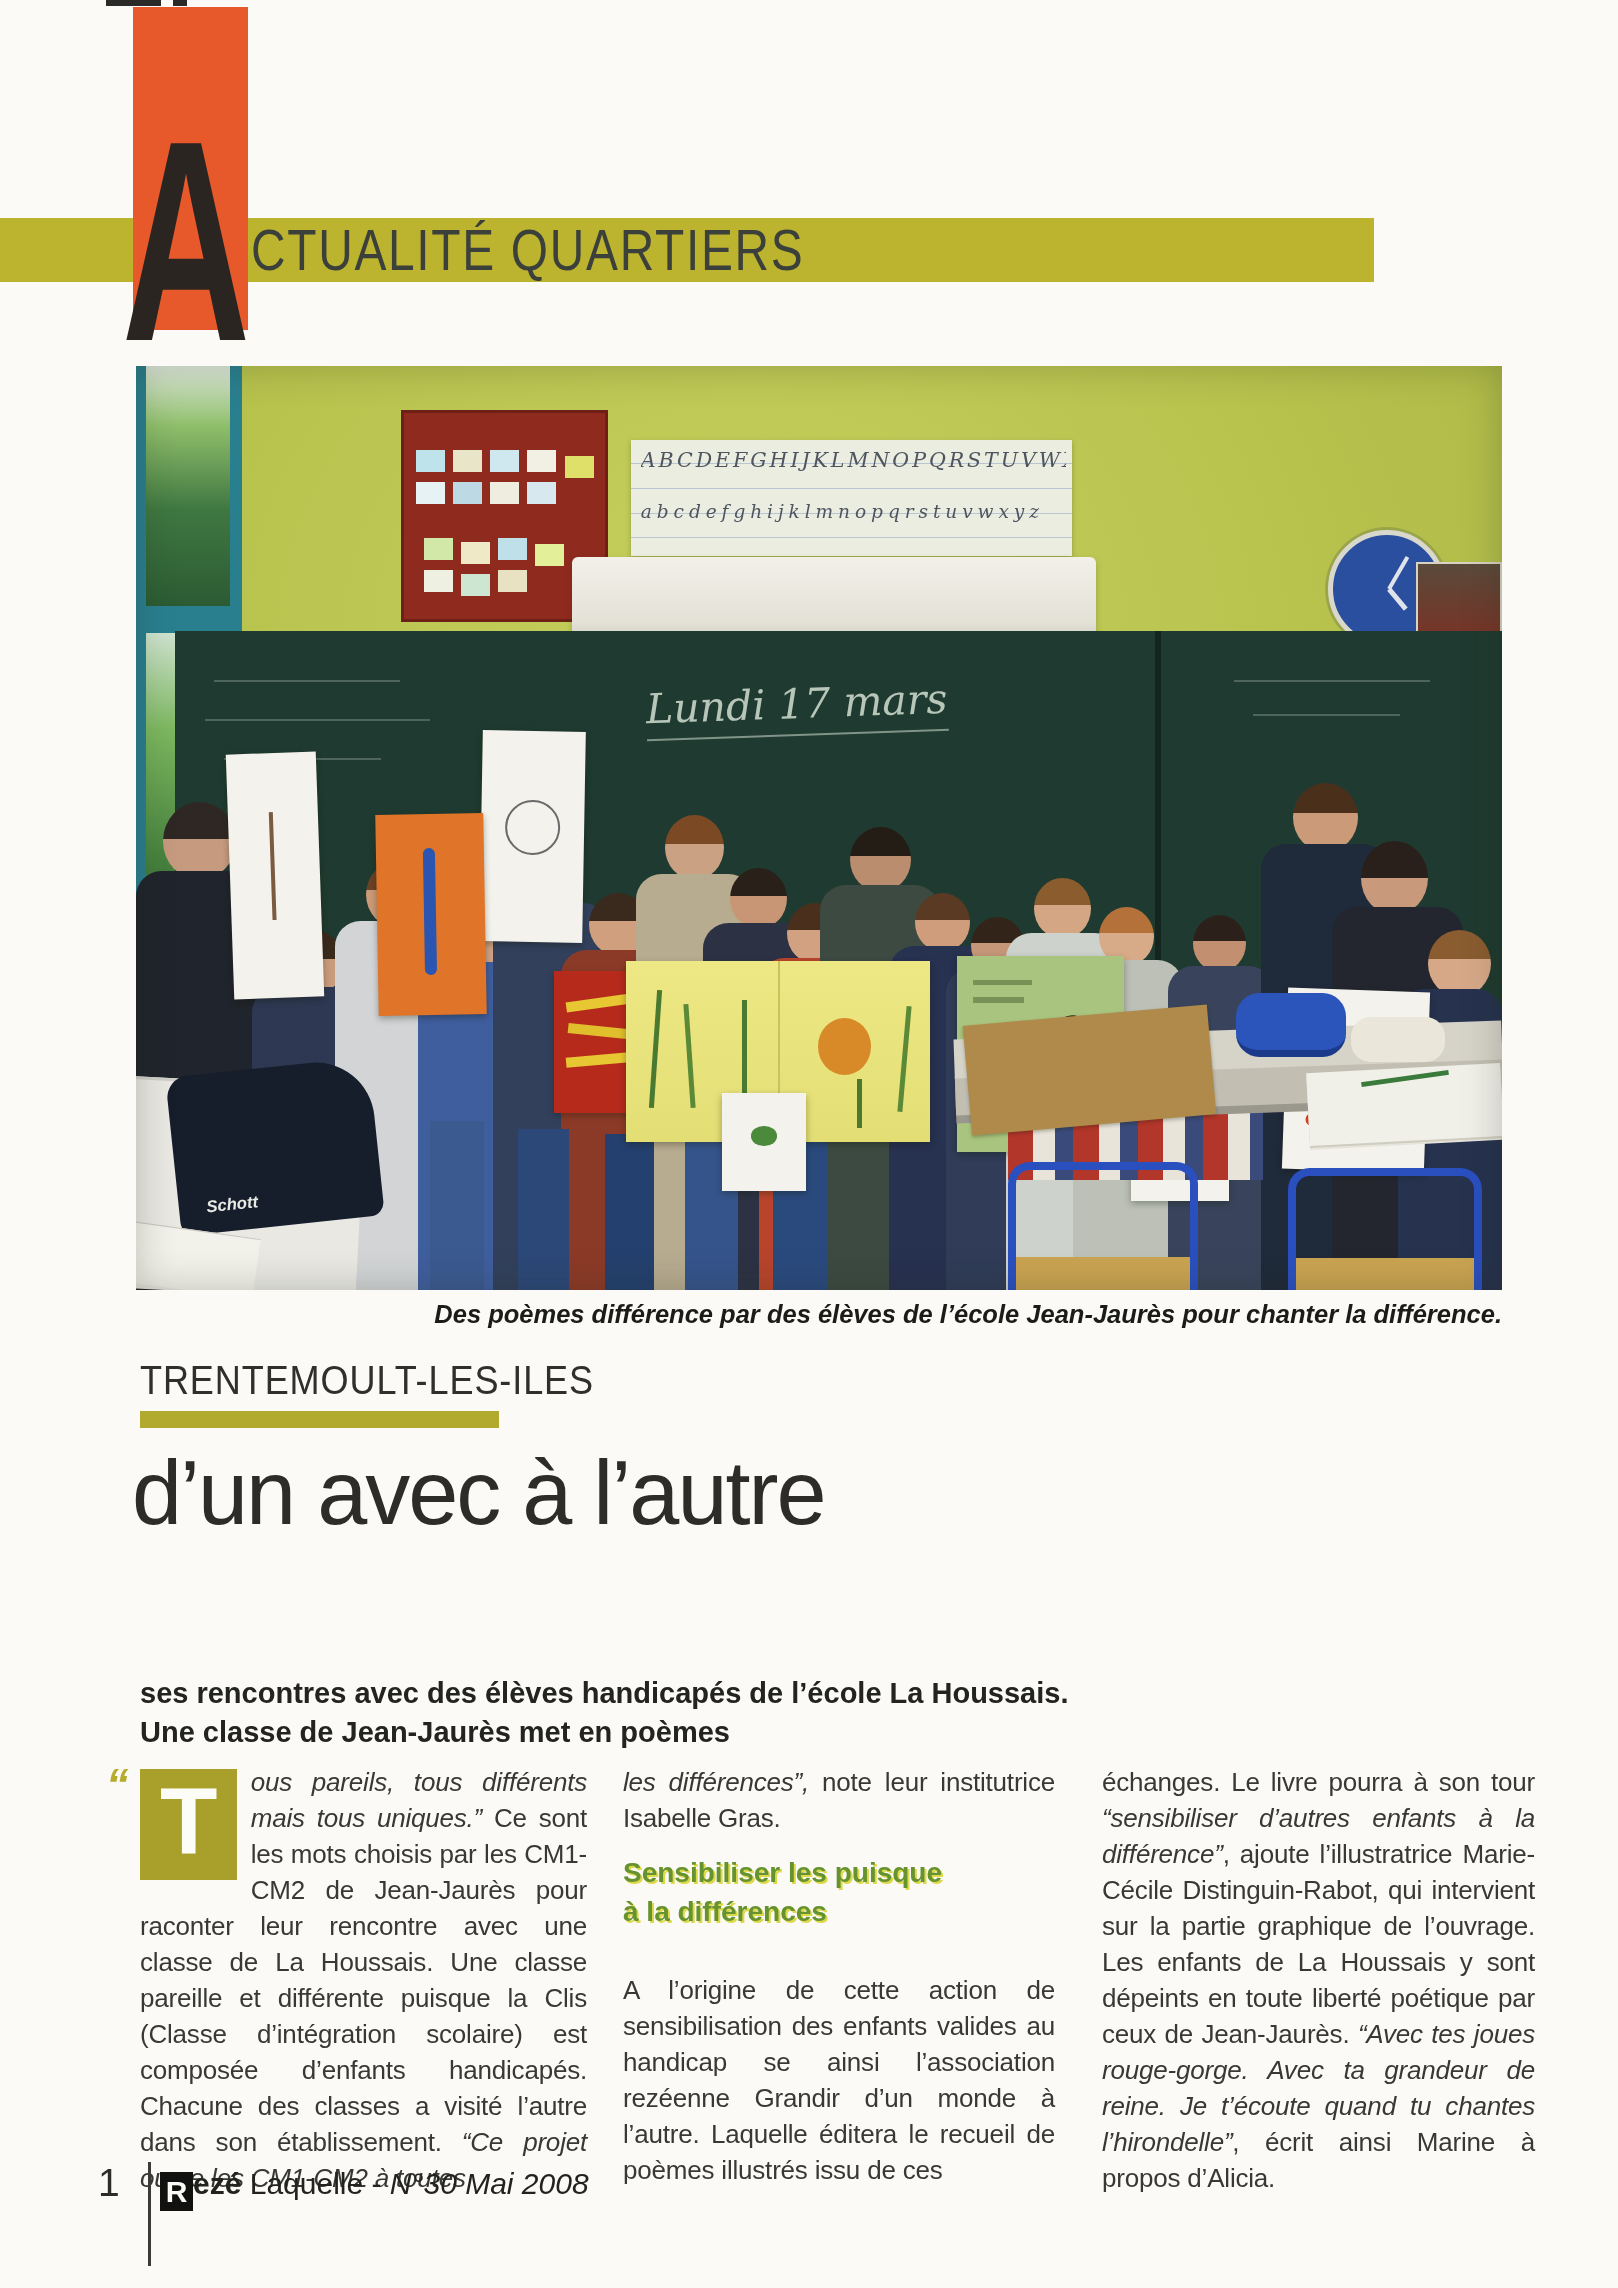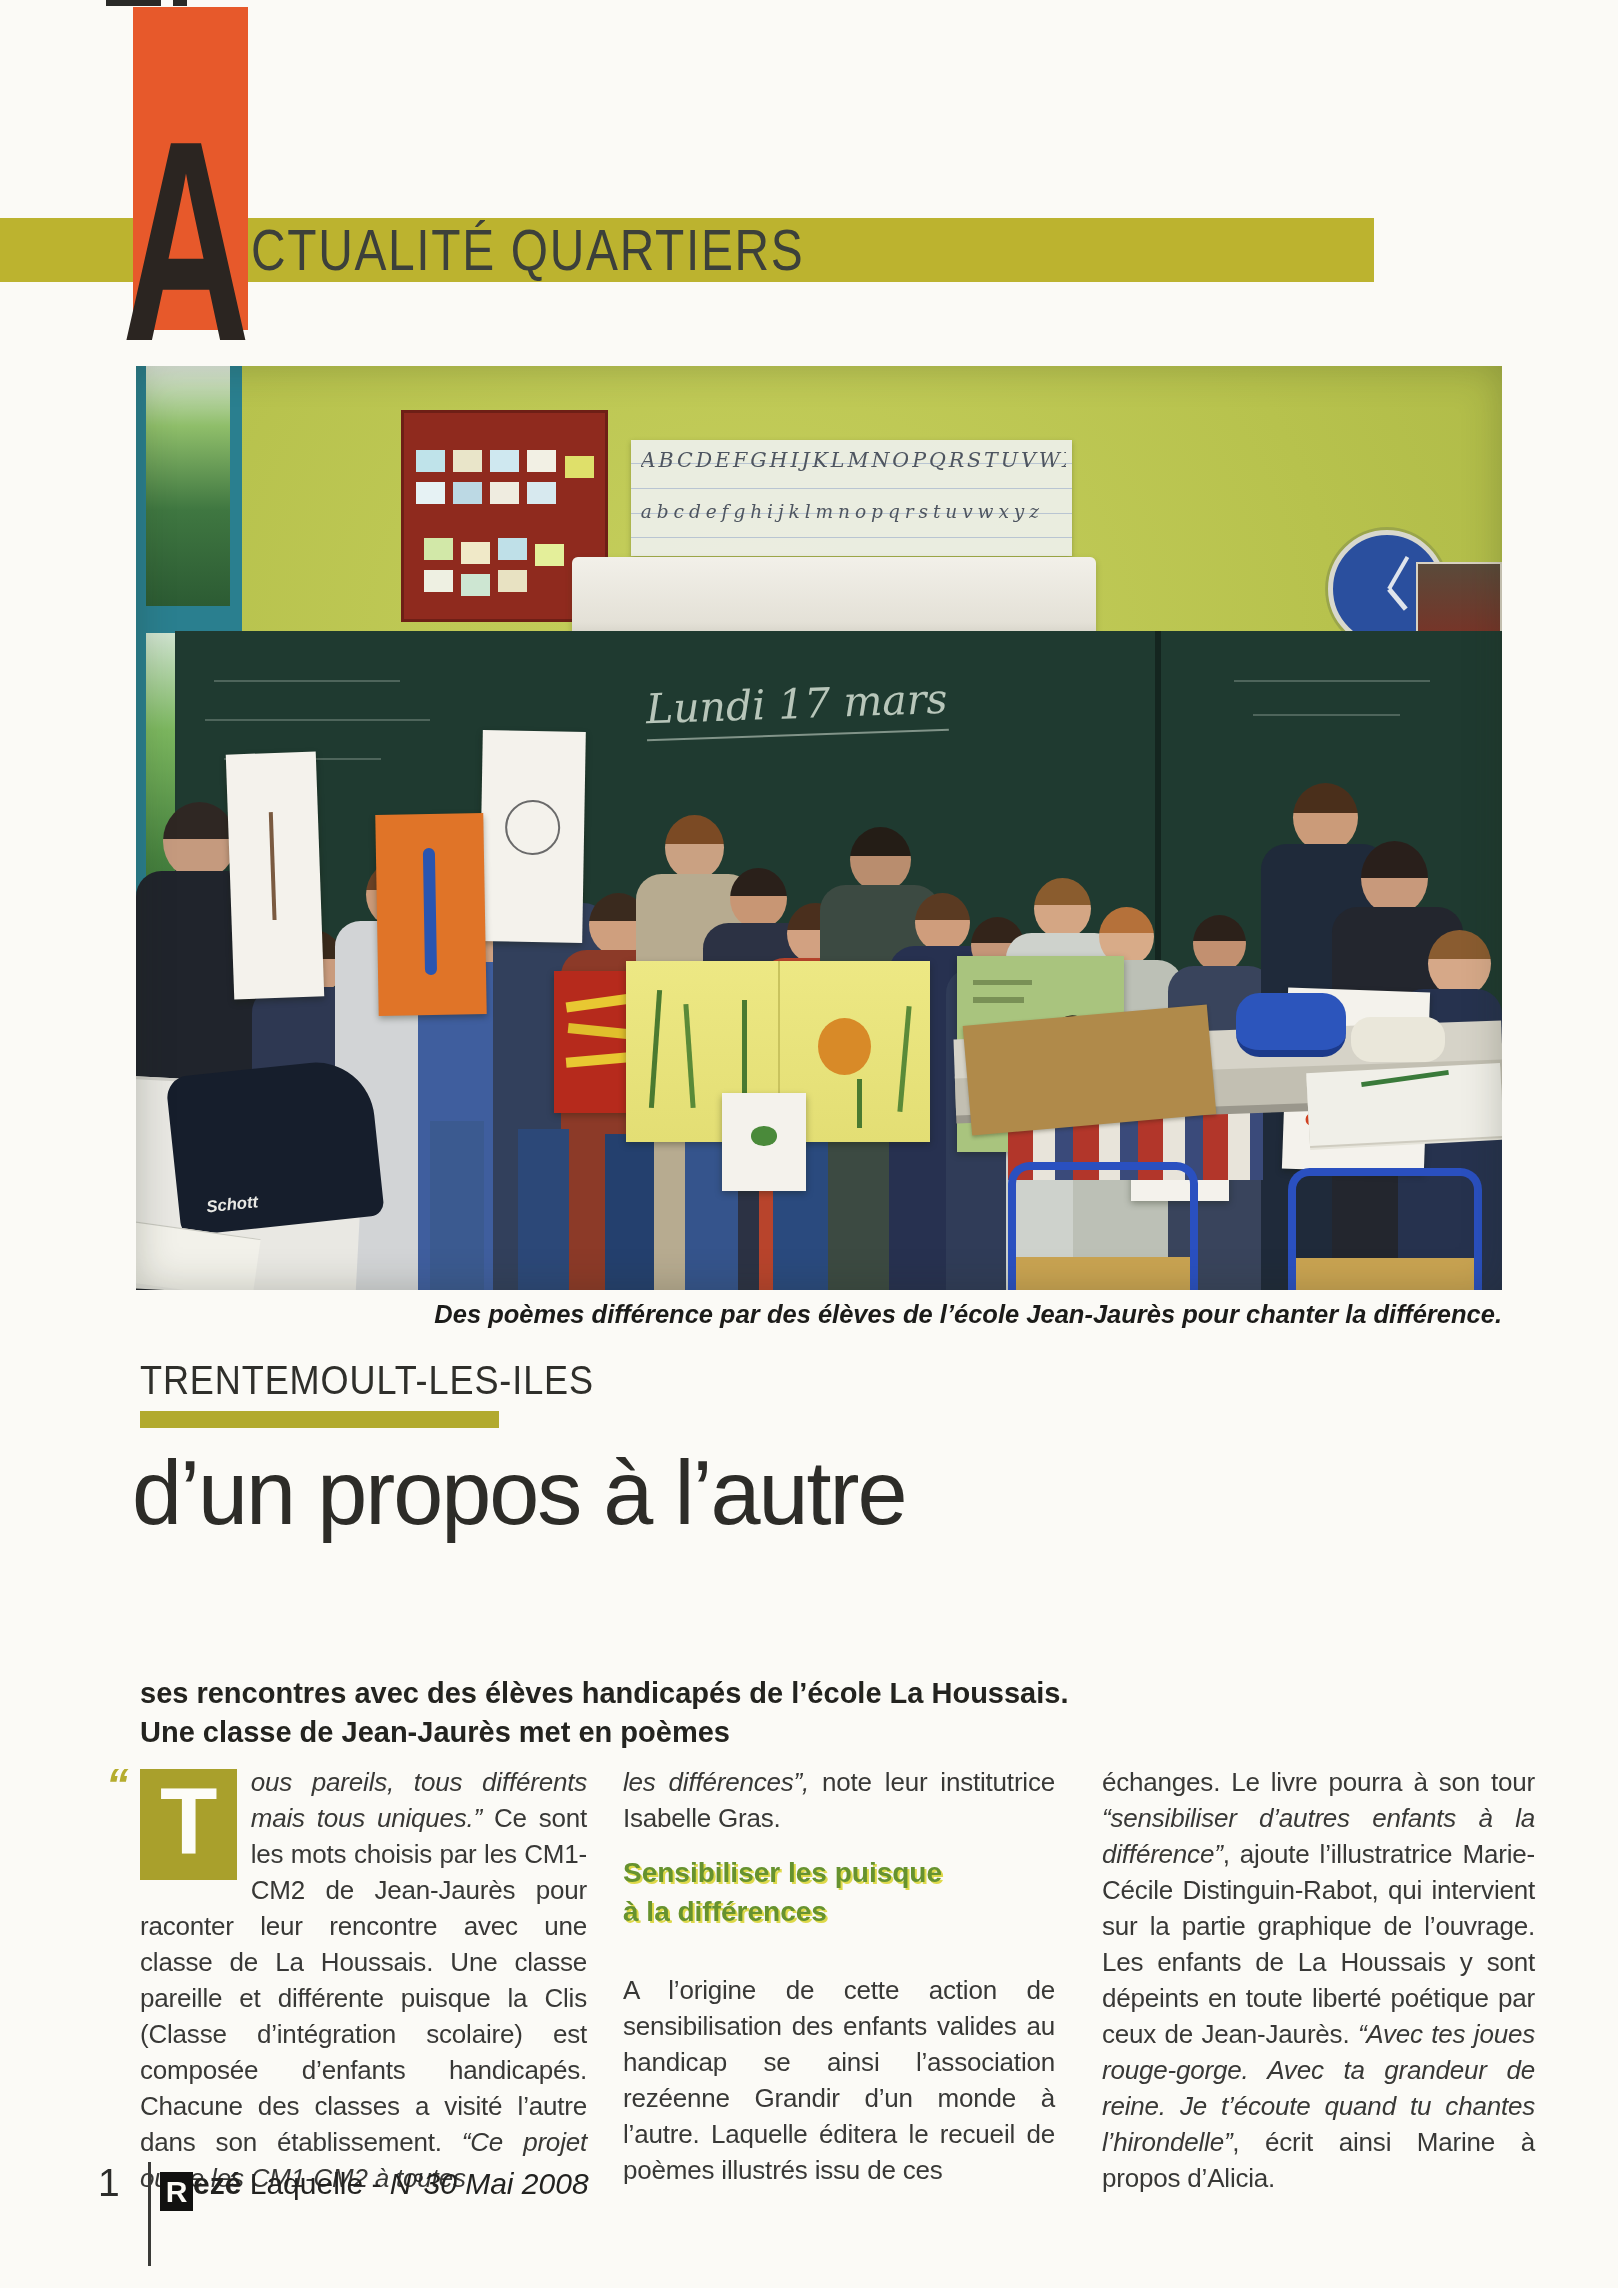--- a/index.html
+++ b/index.html
@@ -230,21 +230,21 @@
     <div style="position:absolute;left:27.4px;bottom:15.7px;font-style:italic;font-weight:700;font-size:16.7px;color:#e8e8e4;">Schott</div>
   </div>
   <div class="ph" style="left:-5.9px;top:864px;width:127px;height:60px;background:#f2f1ea;transform:rotate(8deg);border-top:1px solid #c8c8c0;"></div>
 </div>
 
 <div class="abs caption">Des poèmes différence par des élèves de l’école Jean-Jaurès pour chanter la différence.</div>
 
 <div class="abs kicker">TRENTEMOULT-LES-ILES</div>
 <div class="abs kicker-bar"></div>
 <div class="abs headline">
-  <div>d’un propos à l’autre</div>
+  <div>d’un avec à l’autre</div>
 </div>
 <div class="abs standfirst">
   <div>ses rencontres avec des élèves handicapés de l’école La Houssais.</div>
   <div>Une classe de Jean-Jaurès met en poèmes</div>
 </div>
 
 <div class="abs oquote">“</div>
 <div class="abs col col1">
   <span class="dropbox"><span>T</span></span><span class="it">ous pareils, tous différents mais tous uniques.”</span><span> Ce sont les mots choisis par les CM1-CM2 de Jean-Jaurès pour raconter leur rencontre avec une classe de La Houssais. Une classe pareille et différente puisque la Clis (Classe d’intégration scolaire) est composée d’enfants handicapés. Chacune des classes a visité l’autre dans son établissement. </span><span class="it">“Ce projet ouvre les CM1-CM2 à toutes</span>
 </div>

